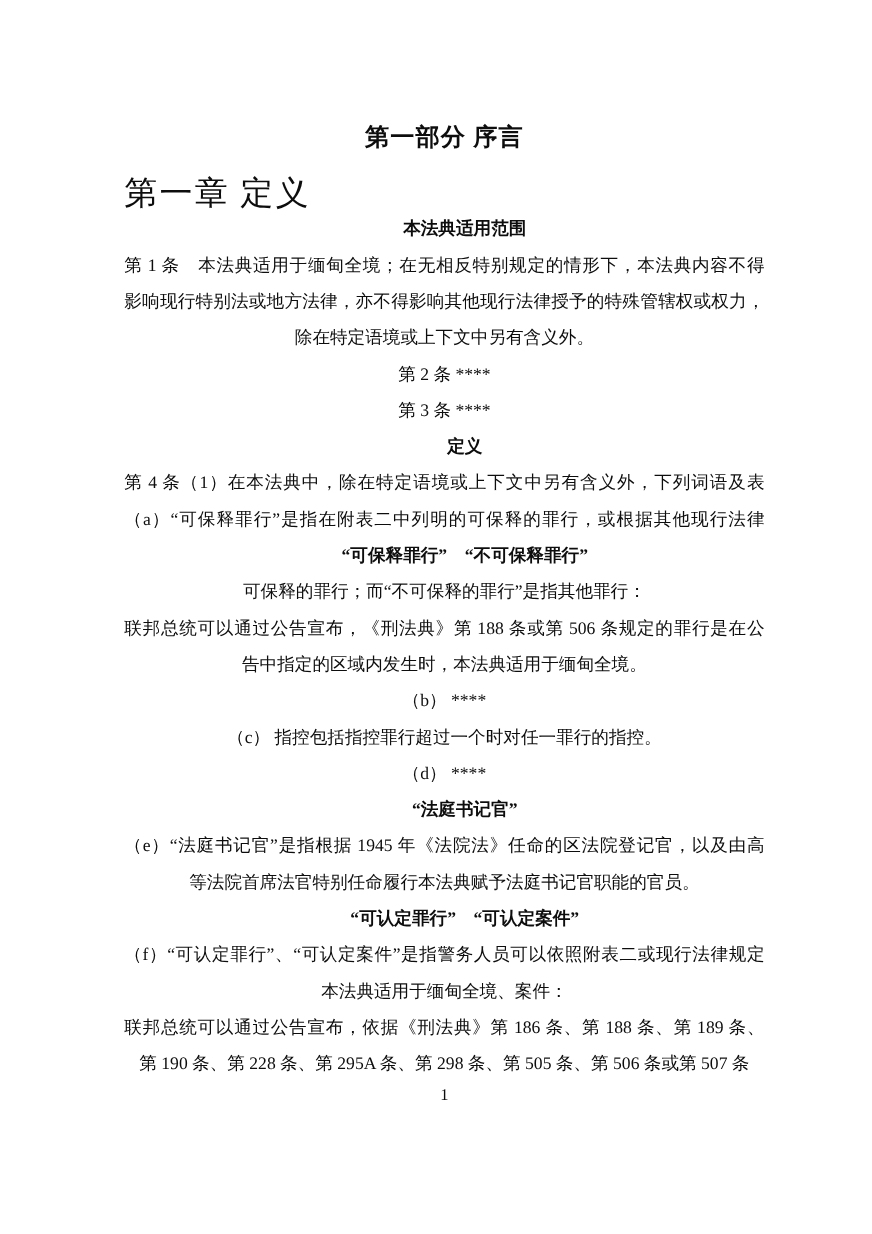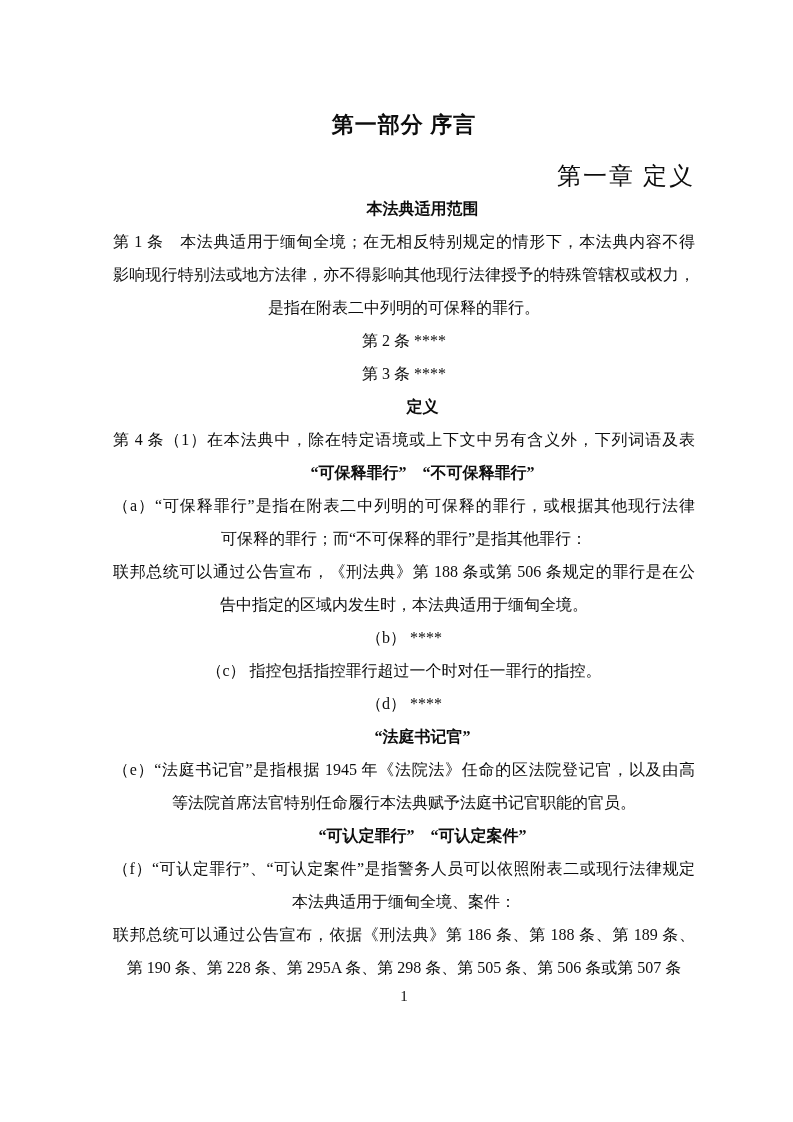--- a/index.html
+++ b/index.html
@@ -24,25 +24,25 @@
     font-size: 22px;
     line-height: 26px;
     height: 26px;
     font-weight: bold;
     text-align: center;
     letter-spacing: 1px;
     white-space: nowrap;
   }
   .chapter-title {
     margin: 24px 0 0 0;
-    font-size: 24px;
+    font-size: 30px;
     line-height: 28px;
     height: 28px;
     font-weight: normal;
-    text-align: right;
+    text-align: left;
     letter-spacing: 2px;
     white-space: nowrap;
   }
   .lines {
     margin-top: 2px;
   }
   .line {
     font-size: 16px;
     line-height: 33px;
     height: 33px;
@@ -67,27 +67,27 @@
 </head>
 <body>
 
 <div class="page">
   <h1 class="part-title">第一部分 序言</h1>
   <h2 class="chapter-title">第一章 定义</h2>
   <div class="lines">
       <div class="line bold-indent">本法典适用范围</div>
       <div class="line body fill">第 1 条　本法典适用于缅甸全境；在无相反特别规定的情形下，本法典内容不得</div>
       <div class="line body fill">影响现行特别法或地方法律，亦不得影响其他现行法律授予的特殊管辖权或权力，</div>
-      <div class="line body">是指在附表二中列明的可保释的罪行。</div>
+      <div class="line body">除在特定语境或上下文中另有含义外。</div>
       <div class="line body">第 2 条 ****</div>
       <div class="line body">第 3 条 ****</div>
       <div class="line bold-indent">定义</div>
       <div class="line body fill">第 4 条（1）在本法典中，除在特定语境或上下文中另有含义外，下列词语及表</div>
+      <div class="line body fill">（a）“可保释罪行”是指在附表二中列明的可保释的罪行，或根据其他现行法律</div>
       <div class="line bold-indent">“可保释罪行”　“不可保释罪行”</div>
-      <div class="line body fill">（a）“可保释罪行”是指在附表二中列明的可保释的罪行，或根据其他现行法律</div>
       <div class="line body">可保释的罪行；而“不可保释的罪行”是指其他罪行：</div>
       <div class="line body fill">联邦总统可以通过公告宣布，《刑法典》第 188 条或第 506 条规定的罪行是在公</div>
       <div class="line body">告中指定的区域内发生时，本法典适用于缅甸全境。</div>
       <div class="line body">（b） ****</div>
       <div class="line body">（c） 指控包括指控罪行超过一个时对任一罪行的指控。</div>
       <div class="line body">（d） ****</div>
       <div class="line bold-indent">“法庭书记官”</div>
       <div class="line body fill">（e）“法庭书记官”是指根据 1945 年《法院法》任命的区法院登记官，以及由高</div>
       <div class="line body">等法院首席法官特别任命履行本法典赋予法庭书记官职能的官员。</div>
       <div class="line bold-indent">“可认定罪行”　“可认定案件”</div>

